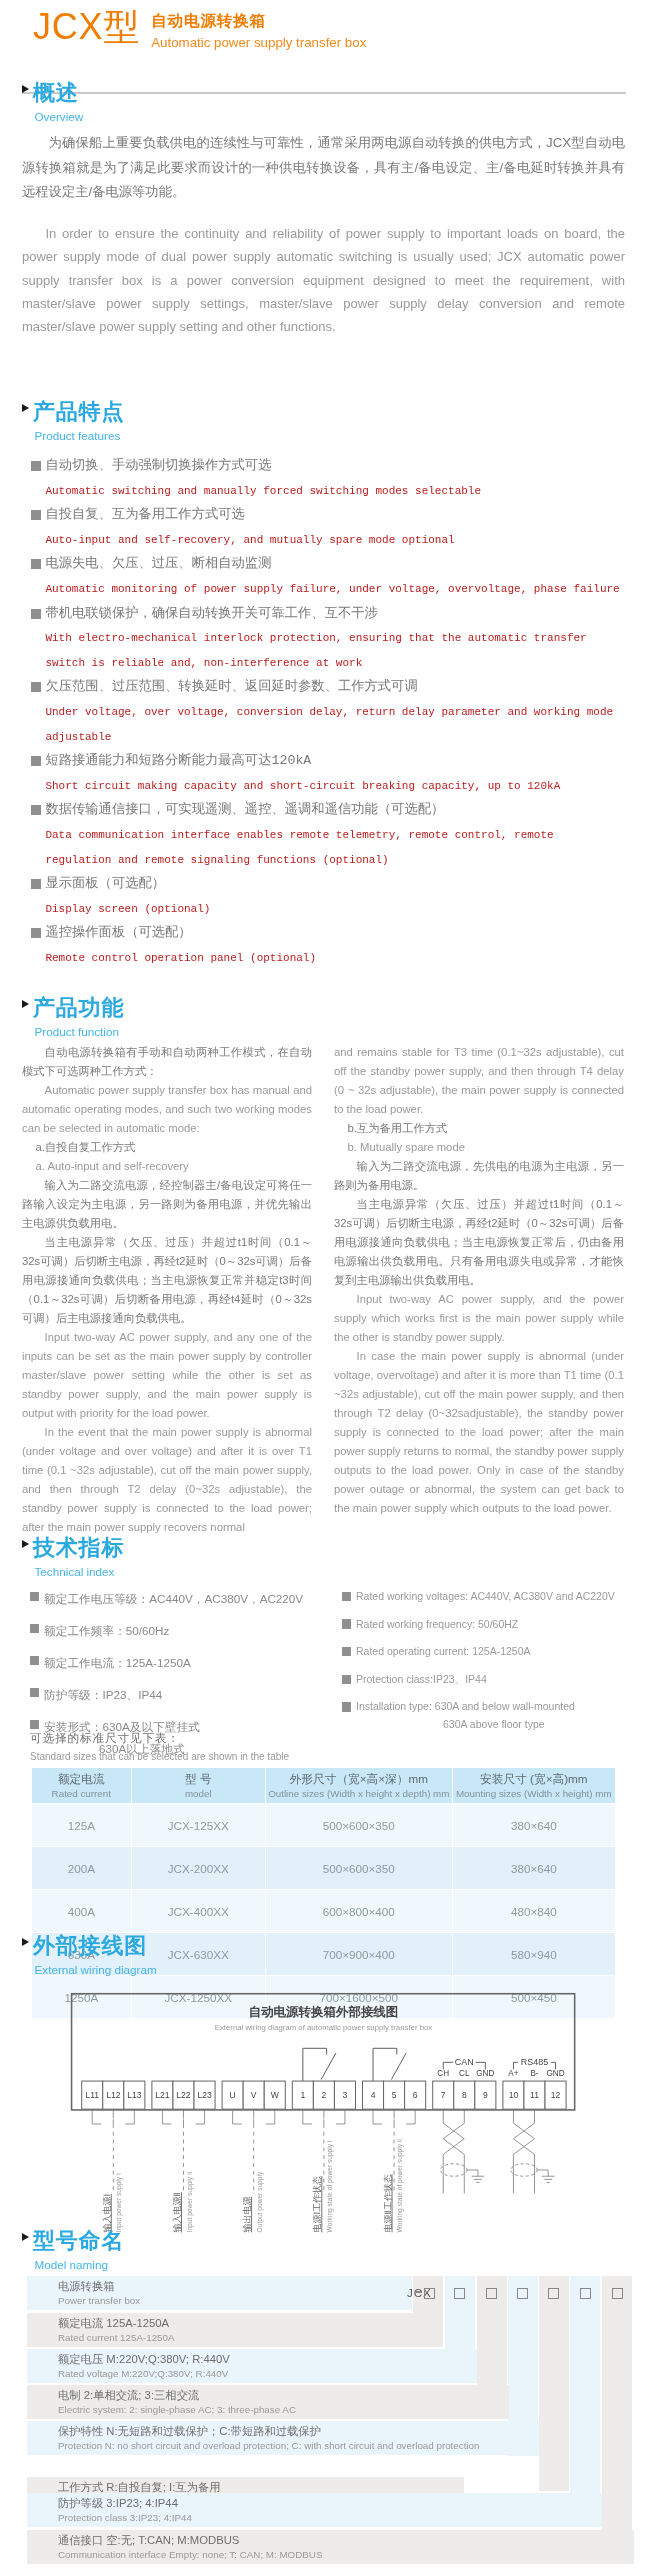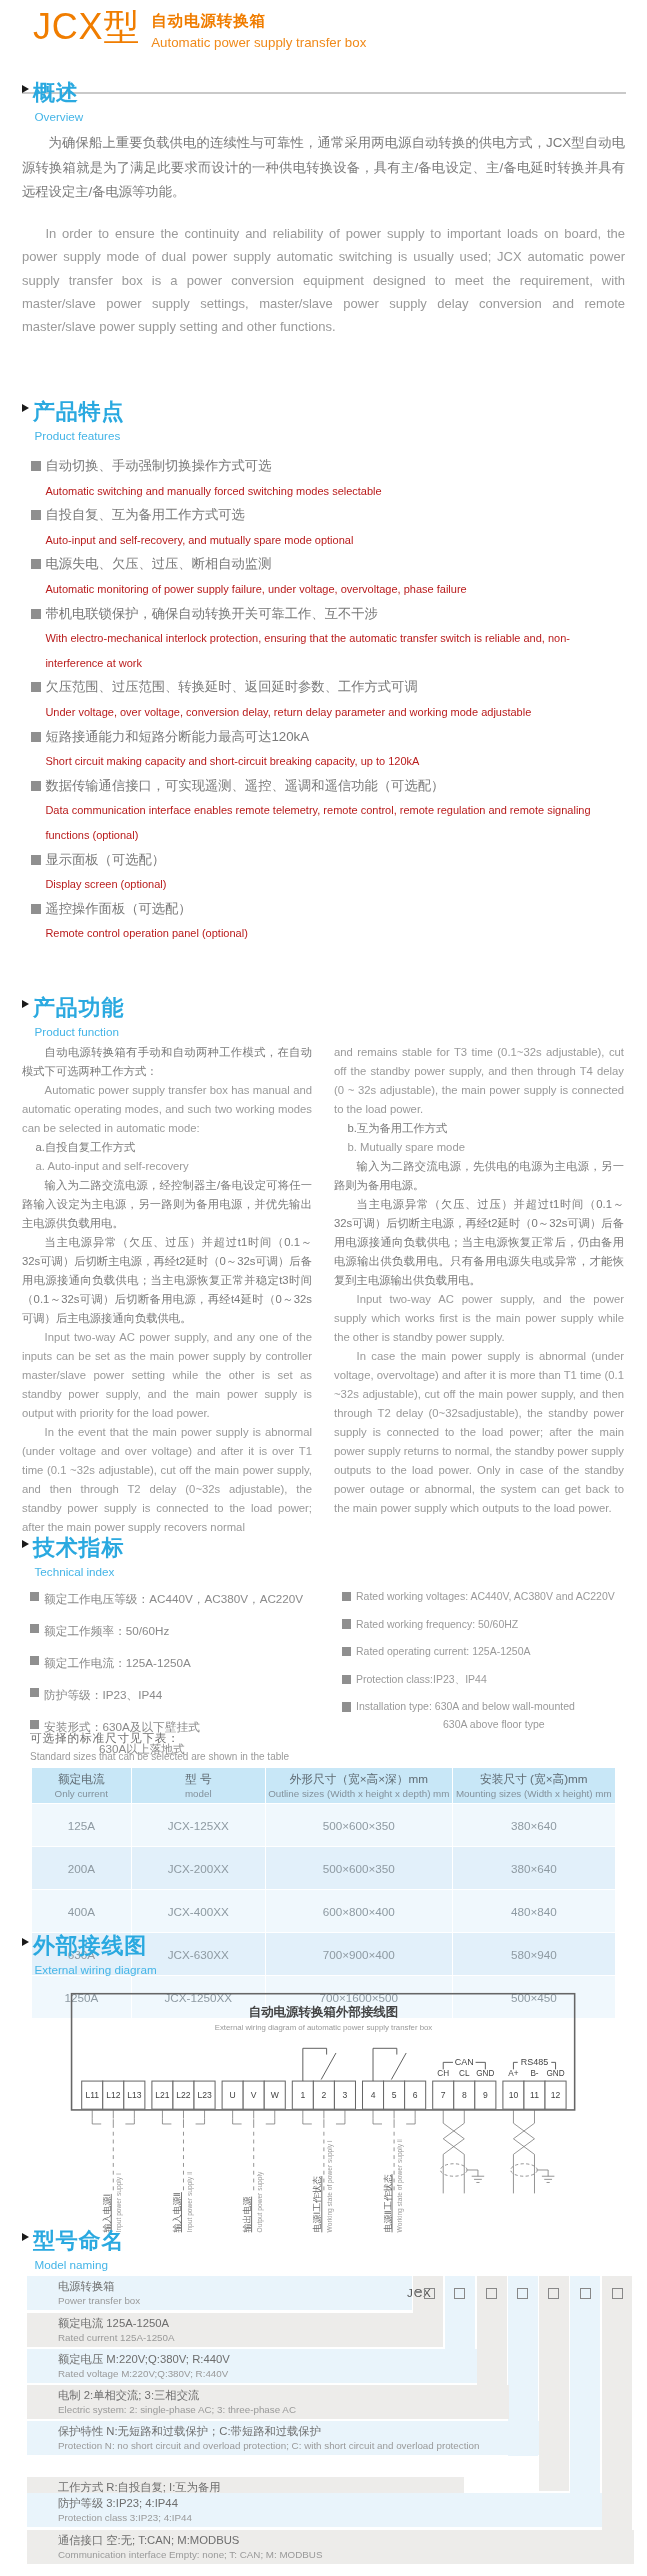--- a/index.html
+++ b/index.html
@@ -21,21 +21,21 @@
   .sech .t-cn { margin-left:11px; color:#2aa9e0; font-size:22px; font-weight:bold; letter-spacing:0.8px; }
   .sech .t-en { margin-left:12.5px; color:#45b5e7; font-size:11.7px; margin-top:2.3px; }
 
   
   .ov { position:absolute; left:22px; width:603px; text-align:justify; }
   .ov .cnp { font-size:13.3px; line-height:24.6px; color:#7a7a7a; text-indent:2em; }
   .ov .enp { font-size:13px; line-height:23.4px; color:#9a9a9a; text-indent:1.8em; margin-top:17px; }
 
   
   .feats { position:absolute; left:22px; width:603px; }
-  .feat { position:relative; padding-left:23.4px; }
+  .feat { position:relative; padding-left:23.4px;font-family:Liberation Mono, monospace; }
   .feat .bullet { position:absolute; left:9.4px; top:7px; width:10px; height:10px; background:#8f8f8f; }
   .feat .fcn { font-size:13.3px; line-height:24.6px; color:#787878; }
   .feat .fen { font-size:11px; line-height:24.6px; color:#b91c1c; }
 
   
   .func-cols { position:absolute; left:22px; width:603px; display:flex; }
   .fcol { width:290px; text-align:justify; }
   .fcol + .fcol { margin-left:22px; }
   .fcol p { font-size:11.3px; line-height:19px; }
   .fcol p.cn { color:#7a7a7a; text-indent:2em; }
@@ -217,21 +217,21 @@
   <div class="note" style="top:1731px;">
     <div class="ncn">可选择的标准尺寸见下表：</div>
     <div class="nen">Standard sizes that can be selected are shown in the table</div>
   </div>
 
   <table class="sizes" style="top:1767px;">
     <thead>
       <tr>
         <th class="c1">
             <div class="hcn">额定电流</div>
-            <div class="hen">Only current</div>
+            <div class="hen">Rated current</div>
           </th>
         <th class="c2">
             <div class="hcn">型 号</div>
             <div class="hen">model</div>
           </th>
         <th class="c3">
             <div class="hcn">外形尺寸（宽×高×深）mm</div>
             <div class="hen">Outline sizes (Width x height x depth) mm</div>
           </th>
         <th class="c4">

